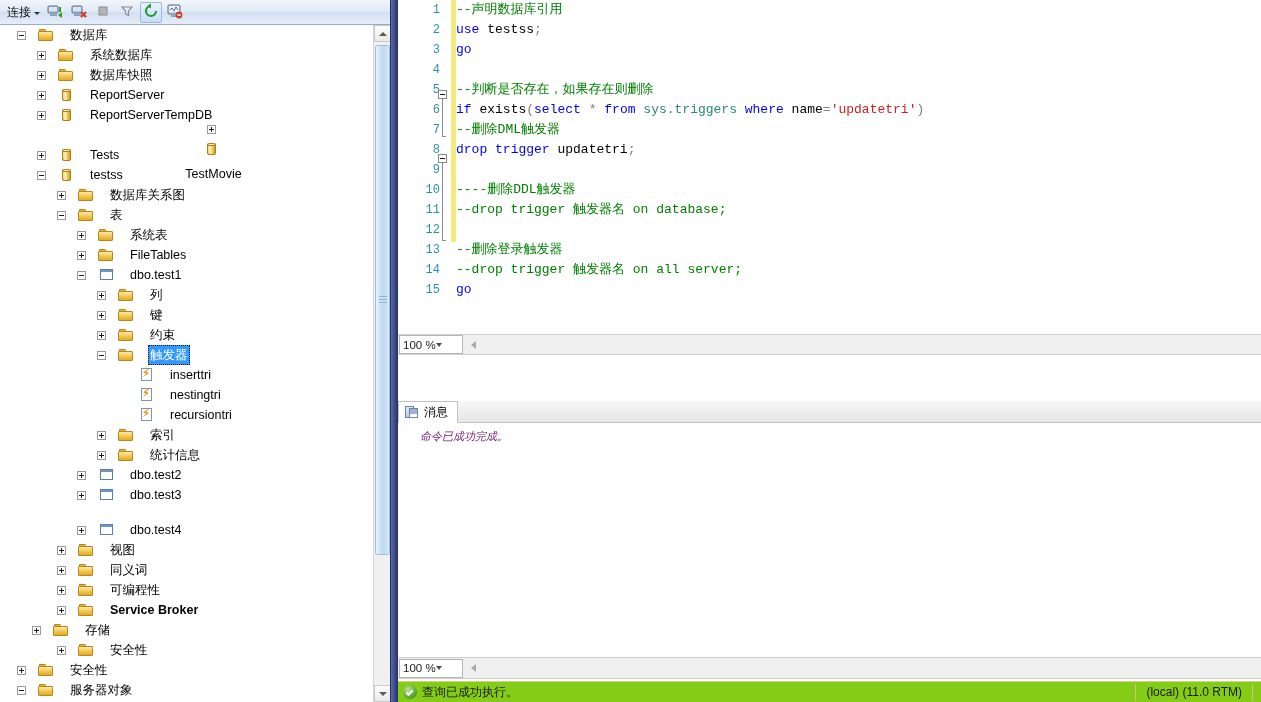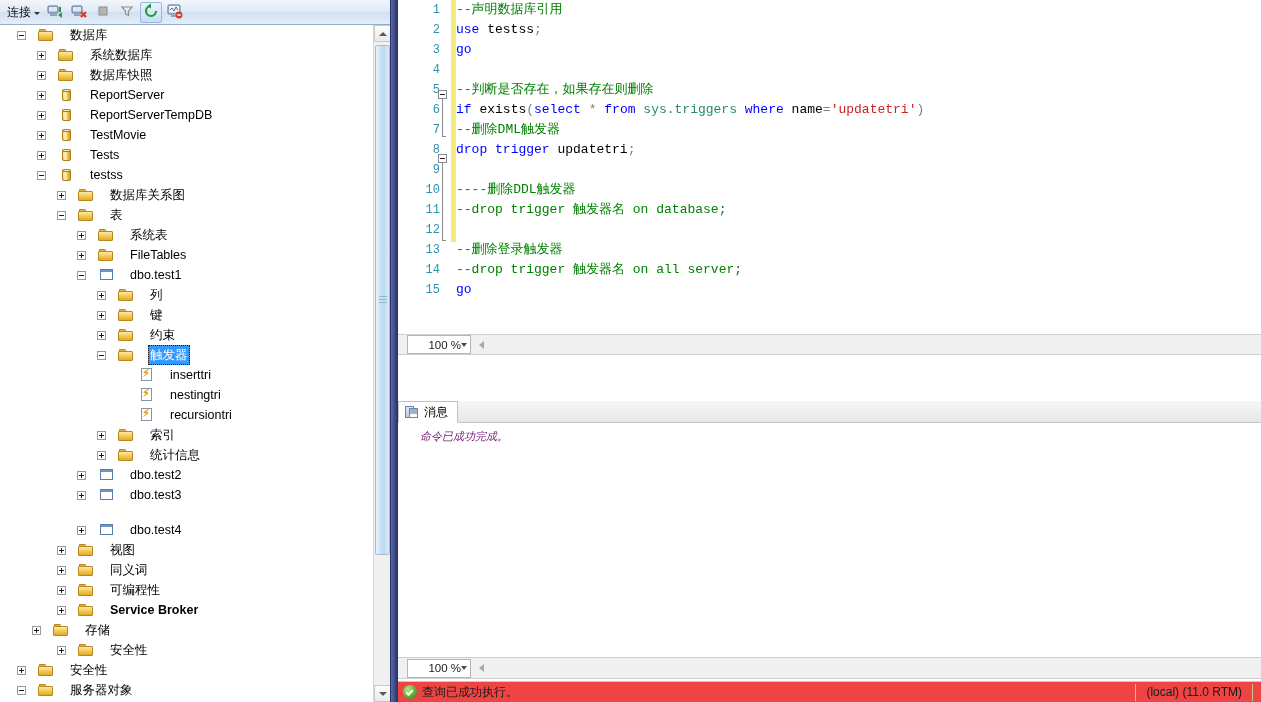--- a/index.html
+++ b/index.html
@@ -309,25 +309,25 @@
   .zoombar {
     height: 21px;
     background: #f0f0f0;
     border-top: 1px solid #cfcfcf;
     border-bottom: 1px solid #cfcfcf;
     display: flex; align-items: center;
     box-sizing: border-box;
   }
   .zoom-combo {
     width: 64px; height: 19px;
-    margin-left: 9px;
+    margin-left: 1px;
     background: #ffffff;
     border: 1px solid #b5b5b5;
     box-sizing: border-box;
-    display: flex; align-items: center; justify-content: flex-end;
+    display: flex; align-items: center; justify-content: flex-start;
     padding: 0 3px;
     font-size: 11.5px;
   }
   .zoom-combo .cv { color: #1a1a1a; }
   .zoom-combo .cd {
     width: 0; height: 0;
     border-left: 3px solid transparent;
     border-right: 3px solid transparent;
     border-top: 4px solid #4a4a4a;
   }
@@ -398,21 +398,21 @@
   
   #bottom-zoom {
     position: absolute; left: 0; top: 657px;
     width: 863px; height: 22px;
   }
 
   
   #statusbar {
     position: absolute; left: 398px; top: 681px;
     width: 863px; height: 21px;
-    background: #ef4444;
+    background: #84cc16;
     border-top: 1px solid #d8cf8c;
     display: flex; align-items: center;
     box-sizing: border-box;
     font-size: 12px;
   }
   .sb-check {
     width: 14px; height: 14px;
     margin: 0 5px 0 5px;
     border-radius: 50%;
     background: radial-gradient(circle at 35% 30%, #b9e48c, #4e9c2a 70%, #3a7a1c);
@@ -534,21 +534,21 @@
         <div class="tnode" style="padding-left: 37px;">
           <span class="exp plus"></span>
           <span class="ico ico-db"></span>
           <span class="tlabel">ReportServer</span>
         </div>
         <div class="tnode" style="padding-left: 37px;">
           <span class="exp plus"></span>
           <span class="ico ico-db"></span>
           <span class="tlabel">ReportServerTempDB</span>
         </div>
-        <div class="tnode" style="padding-left: 37px;">
+        <div class="tnode" style="padding-left: 37px; flex-direction: column;">
           <span class="exp plus"></span>
           <span class="ico ico-db"></span>
           <span class="tlabel">TestMovie</span>
         </div>
         <div class="tnode" style="padding-left: 37px;">
           <span class="exp plus"></span>
           <span class="ico ico-db"></span>
           <span class="tlabel">Tests</span>
         </div>
         <div class="tnode" style="padding-left: 37px;">

